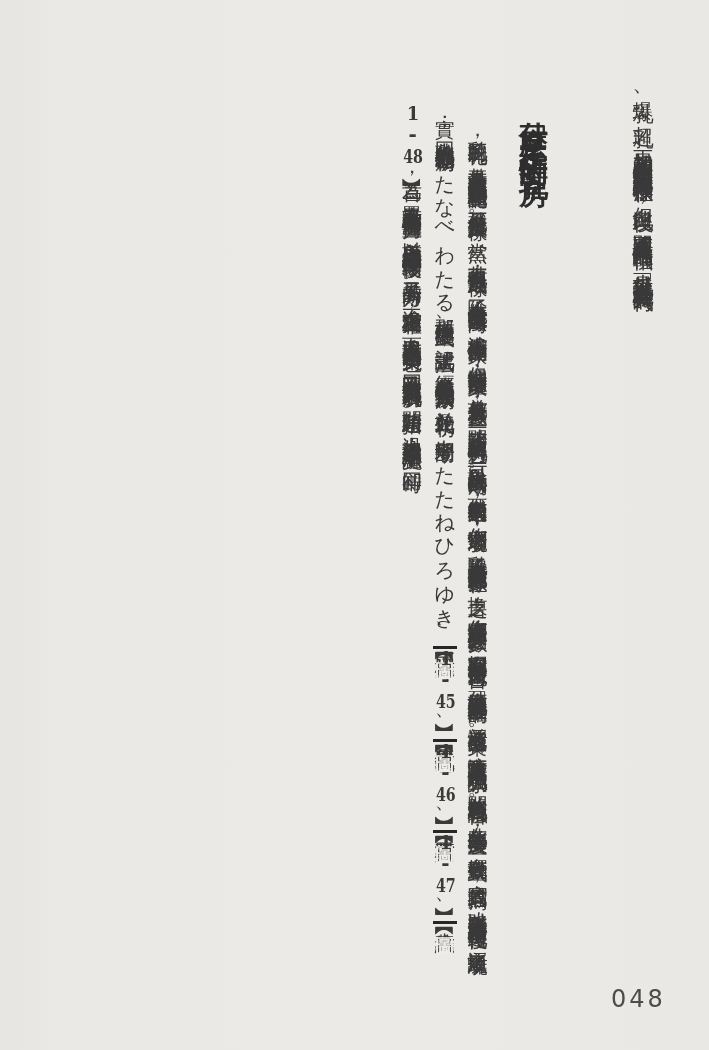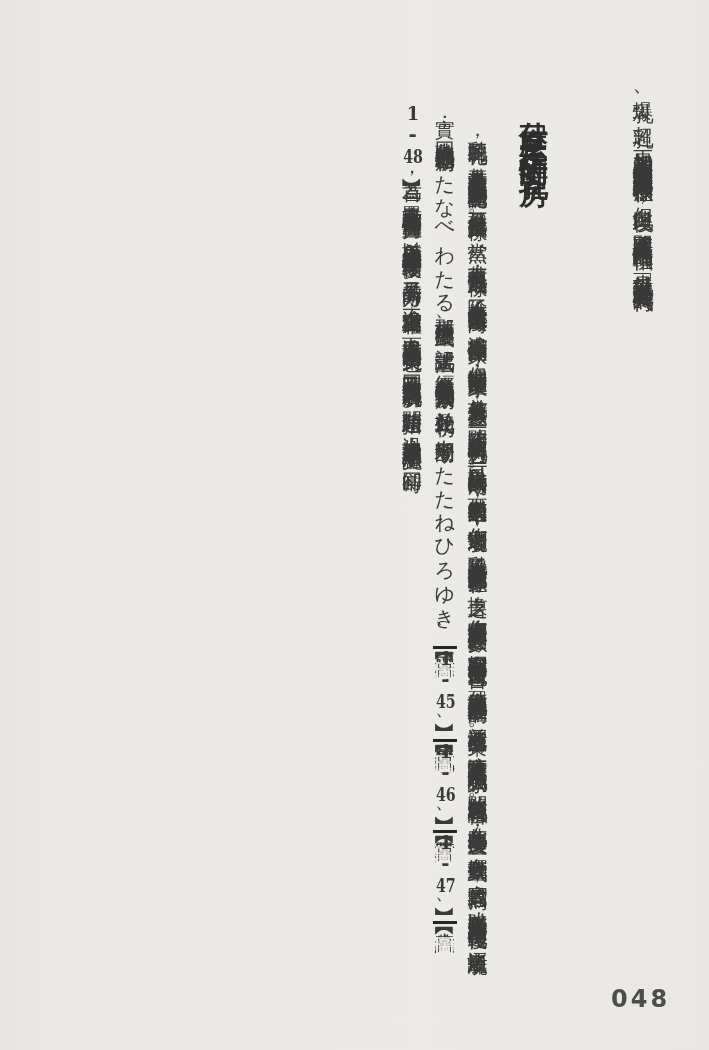--- a/index.html
+++ b/index.html
@@ -55,21 +55,21 @@
   .tcy {
     text-combine-upright: all;
     font-size: 0.9em;
   }
   .udash { text-orientation: upright; }
   .pagenum {
     position: absolute;
     left: 611px;
     top: 985px;
     font-family: "DejaVu Sans", sans-serif;
-    font-weight: 700;
+    font-weight: 400;
     font-size: 24px;
     letter-spacing: 3px;
     color: #4c4c4c;
   }
 </style>
 </head>
 <body>
 
 <div class="page">
 

